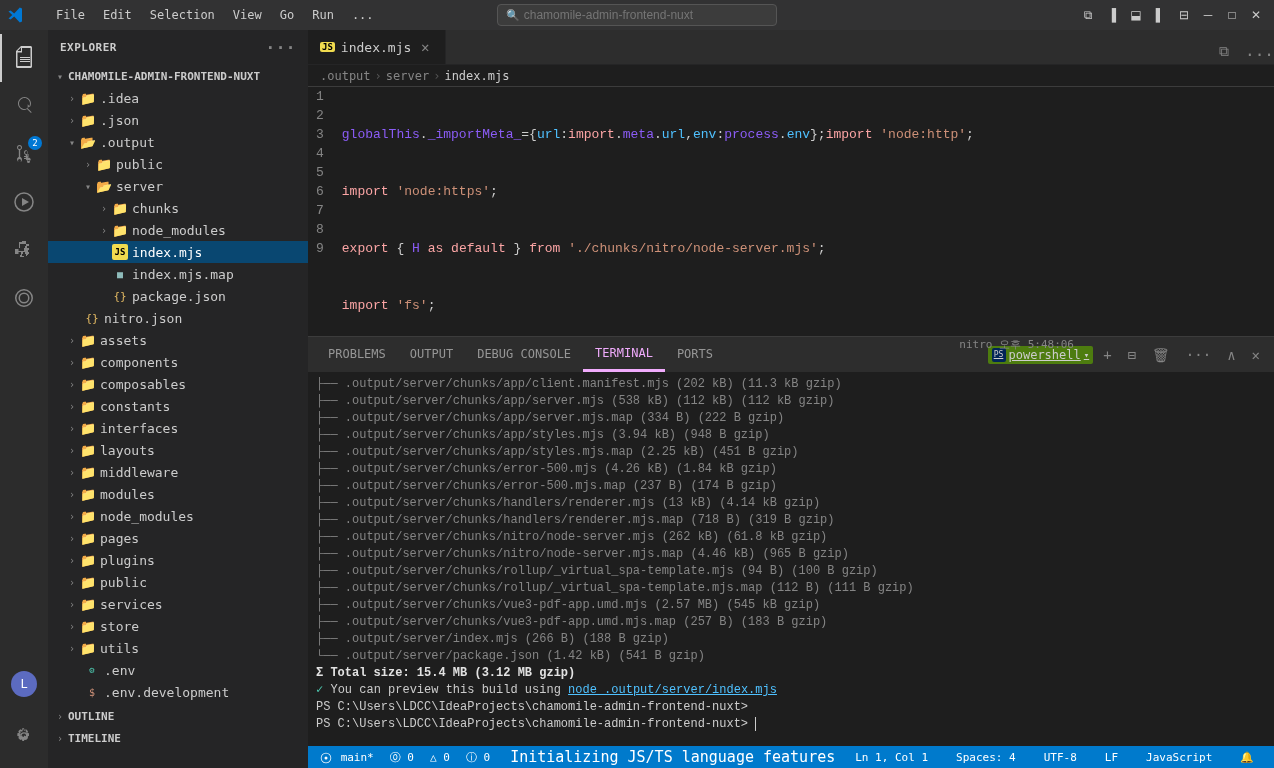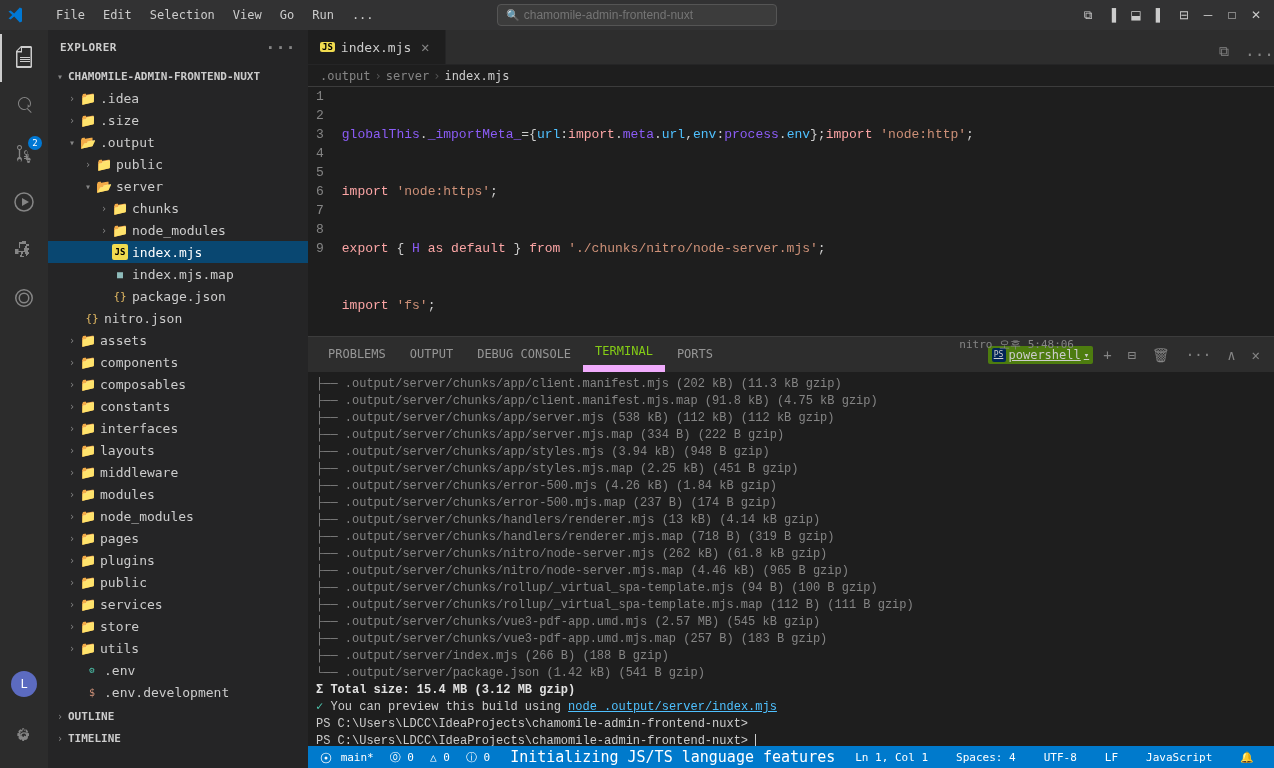--- a/index.html
+++ b/index.html
@@ -321,22 +321,22 @@
       height: 35px;
       padding: 0 12px;
       display: flex;
       align-items: center;
       font-size: 12px;
       color: #969696;
       cursor: pointer;
       border-bottom: 1px solid transparent;
     }
     .panel-tab.active {
-      color: #84cc16;
-      border-bottom: 7px solid #f0abfc;
+      color: #f0abfc;
+      border-bottom: 3px solid #f0abfc;
     }
     .panel-controls {
       margin-left: auto;
       display: flex;
       gap: 4px;
       align-items: center;
     }
     .panel-ctrl-btn {
       padding: 2px 6px;
       cursor: pointer;
@@ -491,21 +491,21 @@
 
     <div class="tree-item" style="padding-left:16px;">
       <span class="tree-arrow">›</span>
       <span class="tree-icon">📁</span>
       <span class="tree-label">.idea</span>
     </div>
 
     <div class="tree-item" style="padding-left:16px;">
       <span class="tree-arrow">›</span>
       <span class="tree-icon">📁</span>
-      <span class="tree-label">.size</span>
+      <span class="tree-label">.json</span>
     </div>
 
     <div class="tree-item" style="padding-left:16px;">
       <span class="tree-arrow">▾</span>
       <span class="tree-icon">📂</span>
       <span class="tree-label">.output</span>
     </div>
 
     <div class="tree-item" style="padding-left:32px;">
       <span class="tree-arrow">›</span>
@@ -733,21 +733,20 @@
           <div class="panel-ctrl-btn">⊟</div>
           <div class="panel-ctrl-btn">🗑</div>
           <div class="panel-ctrl-btn">···</div>
           <div class="panel-ctrl-btn">∧</div>
           <div class="panel-ctrl-btn">✕</div>
         </div>
       </div>
 
       <div class="terminal-content">
         <span class="terminal-line"><span class="term-dim">  ├── .output/server/chunks/app/client.manifest.mjs (202 kB) (11.3 kB gzip)</span></span>
-        <span class="terminal-line"><span class="term-dim">  ├── .output/server/chunks/app/client.manifest.mjs.map (91.8 kB) (4.75 kB gzip)</span></span>
         <span class="terminal-line"><span class="term-dim">  ├── .output/server/chunks/app/server.mjs (538 kB) (112 kB) (112 kB gzip)</span></span>
         <span class="terminal-line"><span class="term-dim">  ├── .output/server/chunks/app/server.mjs.map (334 B) (222 B gzip)</span></span>
         <span class="terminal-line"><span class="term-dim">  ├── .output/server/chunks/app/styles.mjs (3.94 kB) (948 B gzip)</span></span>
         <span class="terminal-line"><span class="term-dim">  ├── .output/server/chunks/app/styles.mjs.map (2.25 kB) (451 B gzip)</span></span>
         <span class="terminal-line"><span class="term-dim">  ├── .output/server/chunks/error-500.mjs (4.26 kB) (1.84 kB gzip)</span></span>
         <span class="terminal-line"><span class="term-dim">  ├── .output/server/chunks/error-500.mjs.map (237 B) (174 B gzip)</span></span>
         <span class="terminal-line"><span class="term-dim">  ├── .output/server/chunks/handlers/renderer.mjs (13 kB) (4.14 kB gzip)</span></span>
         <span class="terminal-line"><span class="term-dim">  ├── .output/server/chunks/handlers/renderer.mjs.map (718 B) (319 B gzip)</span></span>
         <span class="terminal-line"><span class="term-dim">  ├── .output/server/chunks/nitro/node-server.mjs (262 kB) (61.8 kB gzip)</span></span>
         <span class="terminal-line"><span class="term-dim">  ├── .output/server/chunks/nitro/node-server.mjs.map (4.46 kB) (965 B gzip)</span></span>

